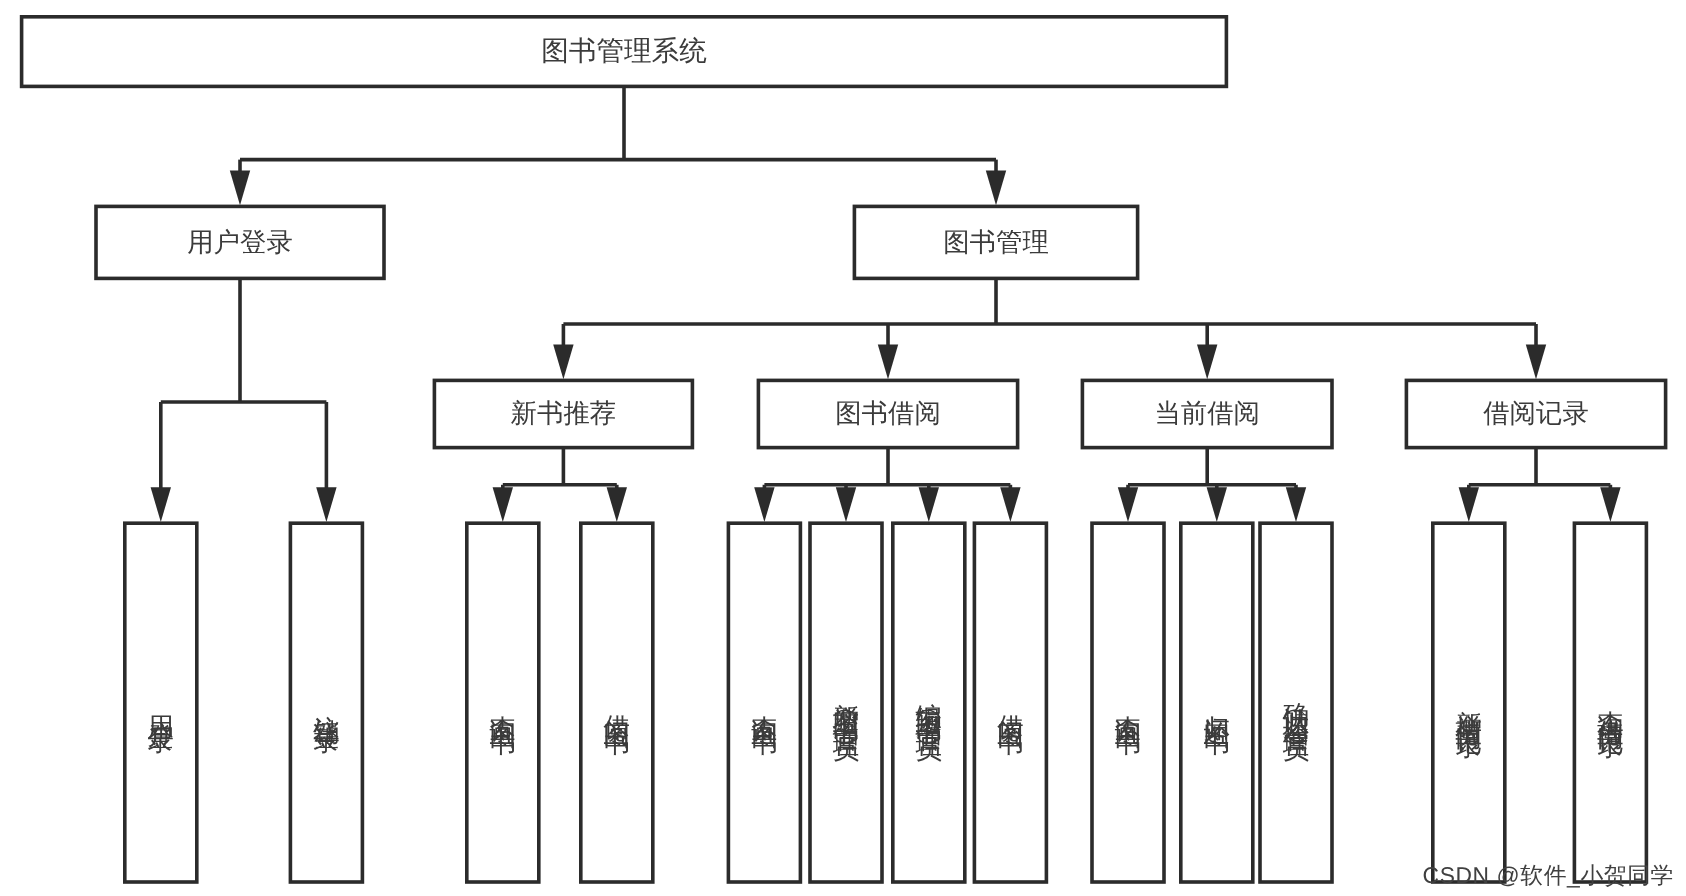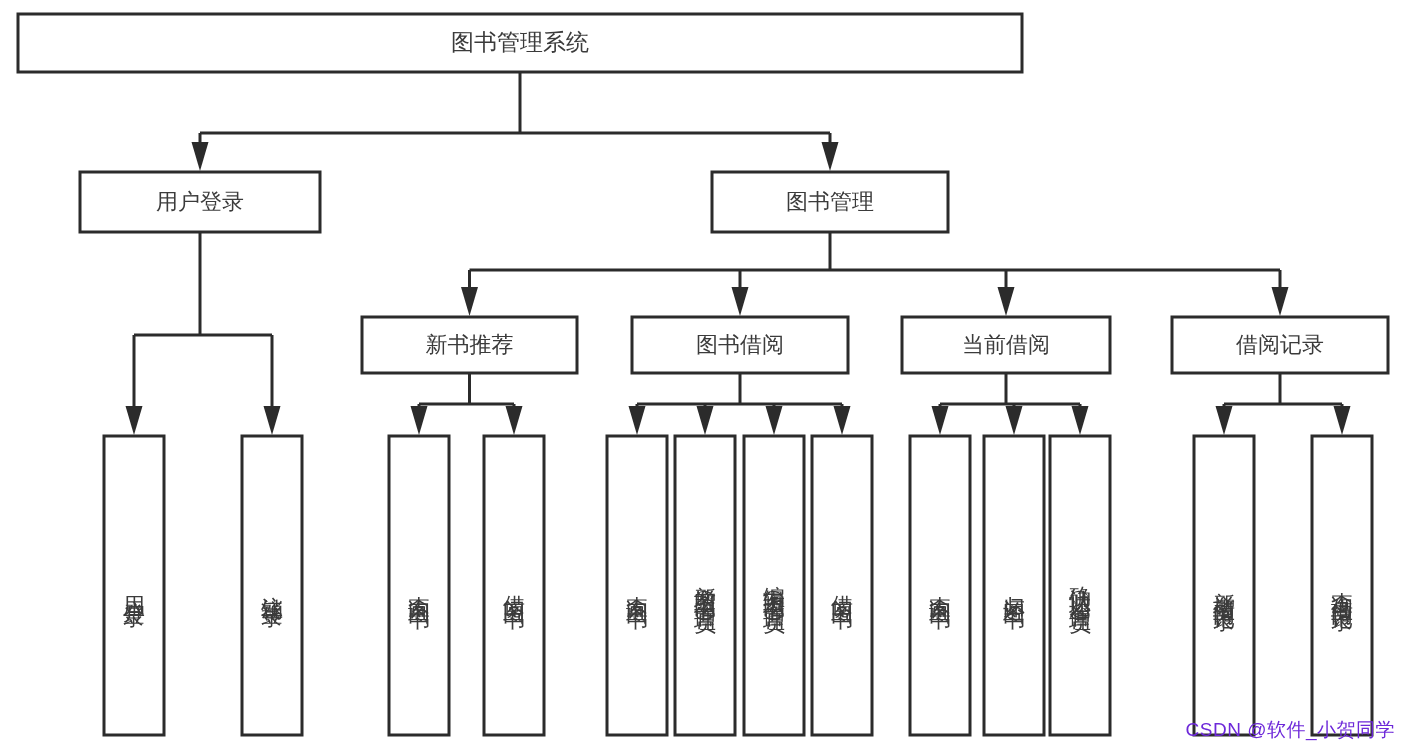--- a/index.html
+++ b/index.html
@@ -55,21 +55,21 @@
     align-items:center;
     justify-content:center;
     white-space:nowrap;
     pointer-events:none;
     font-family:"Liberation Sans","DejaVu Sans",sans-serif;
   }
   #watermark{
     position:absolute;
     right:10px;
     bottom:4px;
-    color:#6d28d9;
+    color:#404040;
     font-size:19px;
     letter-spacing:0.5px;
     white-space:nowrap;
     font-family:"Liberation Sans","DejaVu Sans",sans-serif;
   }
 </style>
 </head>
 <body>
 
 <div id="stage">

